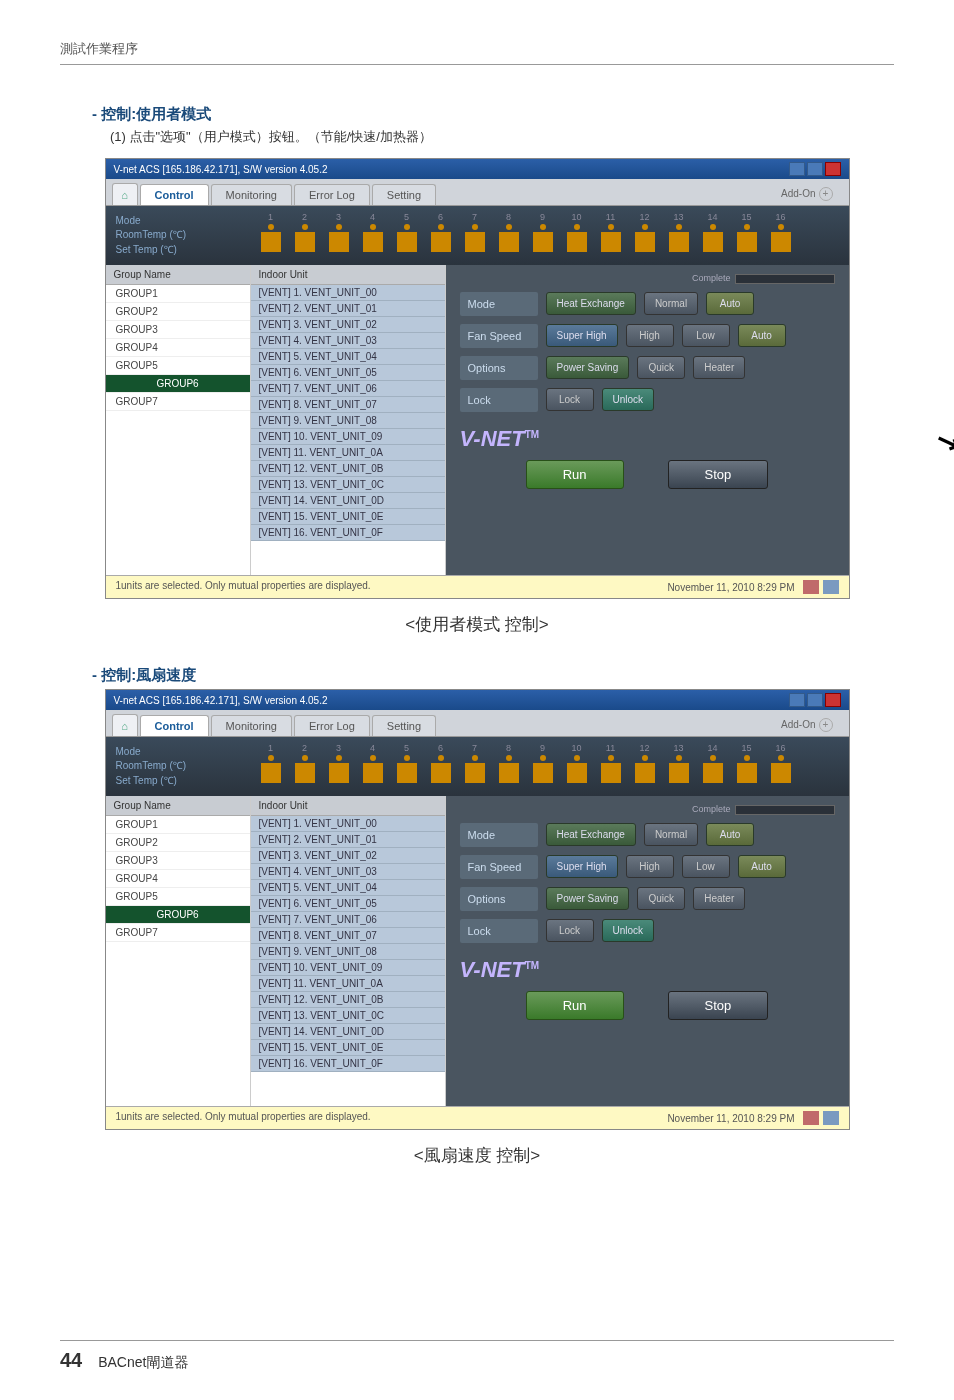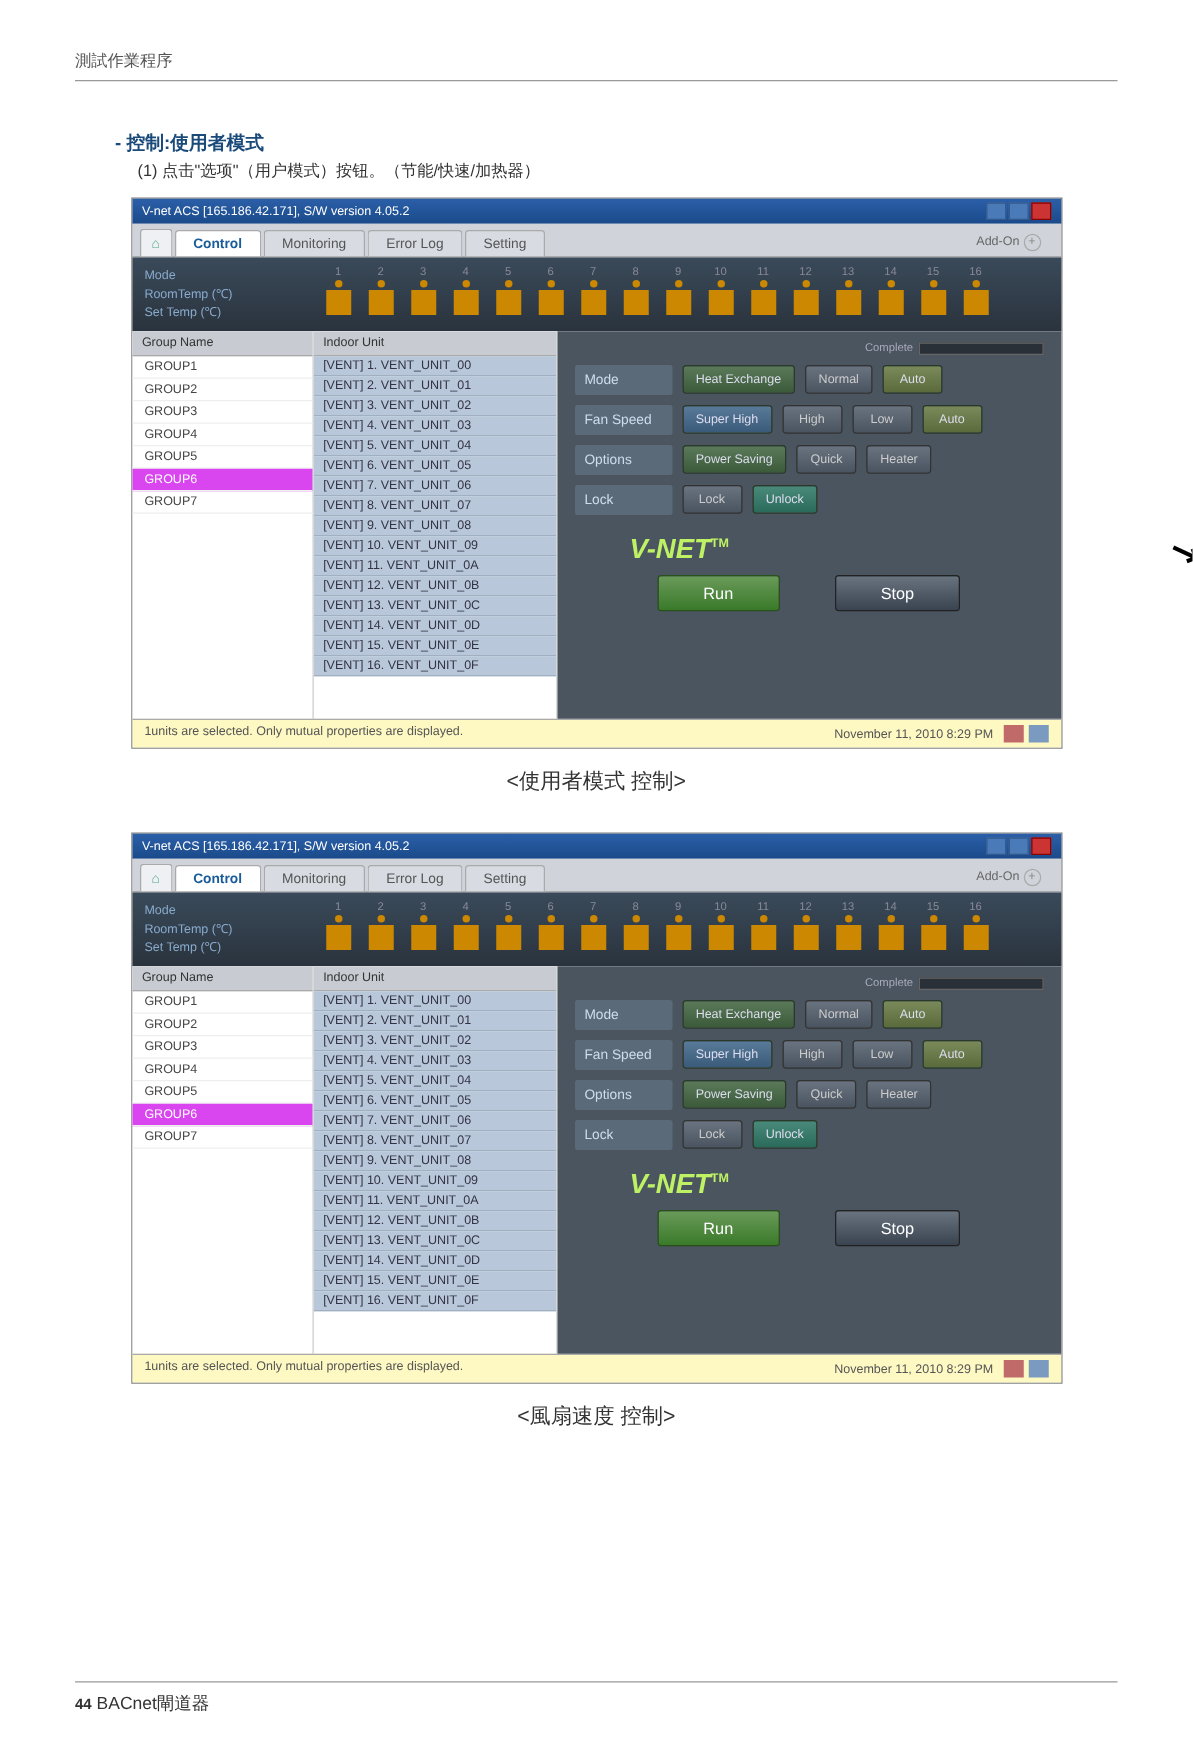--- a/index.html
+++ b/index.html
@@ -109,21 +109,21 @@
     padding: 4px 8px;
     font-size: 10px;
     border-bottom: 1px solid #aaa;
   }
   .grp-item {
     padding: 3px 10px;
     font-size: 10px;
     border-bottom: 1px solid #eee;
     color: #444;
   }
-  .grp-item.sel { background: #d946ef; color: #fff; }
+  .grp-item.sel { background: #14532d; color: #fff; text-align: center; }
   .unit-col {
     width: 195px;
     border-right: 1px solid #ccc;
     height: 310px;
     overflow: hidden;
   }
   .unit-item {
     padding: 2px 8px;
     font-size: 10px;
     background: #b8c8da;
@@ -161,21 +161,21 @@
     border-radius: 3px;
     font-size: 10px;
     min-width: 48px;
     text-align: center;
   }
   .ctrl-btn.gray { background: linear-gradient(#6a7480,#4a5460); border-color:#333; color:#ccc; }
   .ctrl-btn.blue { background: linear-gradient(#5a7a9a,#3a5a7a); }
   .ctrl-btn.auto { background: linear-gradient(#7a8a5a,#5a6a3a); }
   .ctrl-btn.teal { background: linear-gradient(#4a8a7a,#2a6a5a); }
   .logo-row { margin-top: 14px; }
-  .vnet-logo { font-size: 22px; font-weight: bold; font-style: italic; color: #bef264; margin-left: 44px; }
+  .vnet-logo { font-size: 22px; font-weight: bold; font-style: italic; color: #c4b5fd; }
   .vnet-logo .tm { font-size: 10px; vertical-align: super; font-style: normal; }
   .run-row { display: flex; gap: 44px; margin-top: 8px; justify-content: center; }
   .run-btn, .stop-btn {
     padding: 6px 36px;
     border-radius: 3px;
     font-size: 13px;
     color: #fff;
   }
   .run-btn { background: linear-gradient(#6a9a5a,#3a7a2a); border:1px solid #285018;}
   .stop-btn { background: linear-gradient(#6a7480,#3a4450); border:1px solid #222;}
@@ -205,21 +205,21 @@
   .arrow1 { top: 160px; left: 490px; transform: rotate(-20deg); }
   .footer {
     position: absolute;
     bottom: 28px;
     left: 60px;
     right: 60px;
     border-top: 1px solid #999;
     padding-top: 8px;
     font-size: 14px;
   }
-  .pageno { font-size: 12px; font-weight: bold; }
+  .pageno { font-size: 20px; font-weight: bold; margin-right: 12px; }
 </style>
 </head>
 <body>
 
 <div class="page">
   <div class="header-line">測試作業程序</div>
 
   <div class="section-title">- 控制:使用者模式</div>
   <div class="section-desc">(1) 点击"选项"（用户模式）按钮。（节能/快速/加热器）</div>
 
@@ -409,20 +409,21 @@
           <span class="status-icons">
               <span class="si r"></span>
               <span class="si"></span>
             </span>
         </span>
       </div>
     </div>
   </div>
   <div class="fig-caption">&lt;使用者模式 控制&gt;</div>
 
+  <div class="section-title">- 控制:風扇速度</div>
 
   <div class="screenshot-wrap">
     <div class="screenshot">
       <div class="titlebar">
         <span>V-net ACS [165.186.42.171],   S/W version 4.05.2</span>
         <span class="win-btns">
           <span class="wb min"></span>
           <span class="wb max"></span>
           <span class="wb"></span>
         </span>

